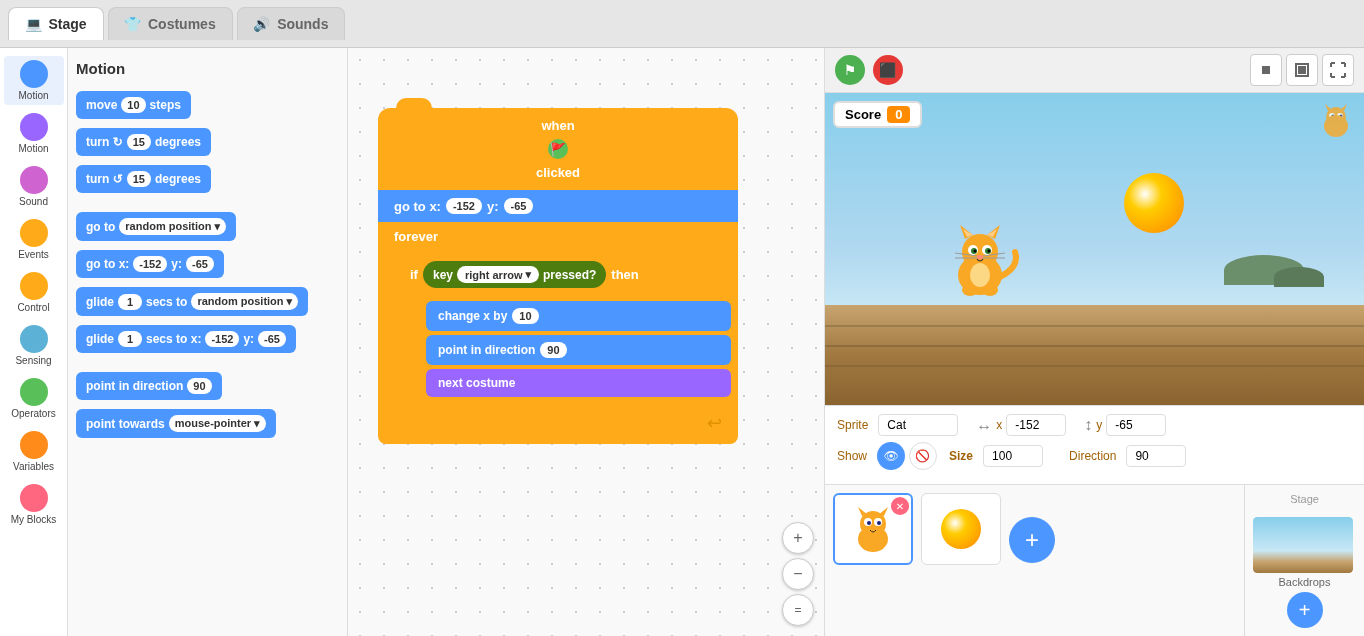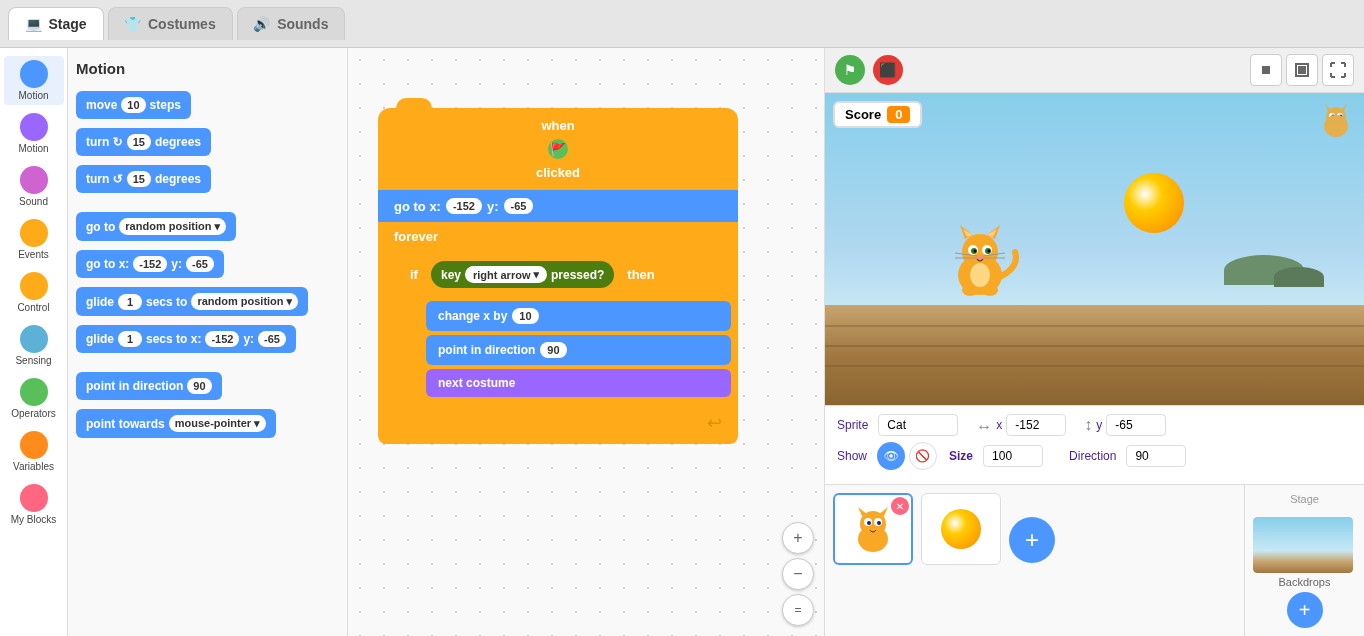--- a/index.html
+++ b/index.html
@@ -48,21 +48,21 @@
 
     .stage-canvas { flex: 1; background: #87CEEB; position: relative; overflow: hidden; }
 
     
     .score-badge { position: absolute; top: 8px; left: 8px; background: #fff; border: 2px solid #ddd; border-radius: 6px; padding: 3px 10px; display: flex; align-items: center; gap: 6px; font-weight: 700; font-size: 13px; }
     .score-val { background: #ff8c00; color: #fff; border-radius: 4px; padding: 1px 8px; }
 
     
     .sprite-info { padding: 8px 12px; background: #fff; border-top: 1px solid #ddd; }
     .sprite-row { display: flex; align-items: center; gap: 10px; margin-bottom: 6px; }
-    .sprite-label { font-size: 12px; color: #4c1d95; }
+    .sprite-label { font-size: 12px; color: #a16207; }
     .sprite-input { border: 1px solid #ddd; border-radius: 4px; padding: 3px 8px; font-size: 12px; width: 80px; }
     .sprite-number { border: 1px solid #ddd; border-radius: 4px; padding: 3px 8px; font-size: 12px; width: 60px; }
     .show-icon { display: flex; gap: 4px; }
     .eye-btn { width: 28px; height: 28px; background: #4c97ff; border-radius: 50%; display: flex; align-items: center; justify-content: center; cursor: pointer; }
     .hide-btn { width: 28px; height: 28px; background: #fff; border: 1px solid #ddd; border-radius: 50%; display: flex; align-items: center; justify-content: center; cursor: pointer; }
 
     
     .sprite-thumbnails { display: flex; gap: 0; border-top: 1px solid #ddd; }
     .sprites-list { flex: 1; padding: 8px; background: #f9f9f9; }
     .sprite-thumb { width: 80px; height: 72px; background: #fff; border: 2px solid #4c97ff; border-radius: 6px; position: relative; display: flex; align-items: center; justify-content: center; cursor: pointer; }
@@ -238,21 +238,21 @@
         <span>y:</span>
         <span style="background:#fff;color:#333;border-radius:10px;padding:2px 7px;font-size:11px;font-weight:700;">-65</span>
       </div>
 
       <div style="background:#ffab19;padding:7px 16px;display:flex;align-items:center;font-size:13px;font-weight:700;color:#fff;">
         <span>forever</span>
       </div>
 
       <div style="background:#ffab19;padding:4px 4px 4px 24px;display:flex;flex-direction:column;gap:4px;">
 
-        <div style="background:#ffab19;padding:6px 8px;display:flex;align-items:center;gap:13px;font-size:13px;font-weight:700;color:#fff;">
+        <div style="background:#ffab19;padding:6px 8px;display:flex;align-items:center;gap:5px;font-size:13px;font-weight:700;color:#fff;">
           <span>if</span>
 
           <div style="background:#4d7c0f;border-radius:20px;padding:5px 10px;display:flex;align-items:center;gap:4px;color:#fff;font-size:12px;font-weight:700;">
             <span>key</span>
             <span style="background:#fff;color:#333;border-radius:10px;padding:2px 8px;font-size:11px;font-weight:700;display:inline-flex;align-items:center;gap:3px;">
               <span>right arrow</span>
               <span>▾</span>
             </span>
             <span>pressed?</span>
           </div>

